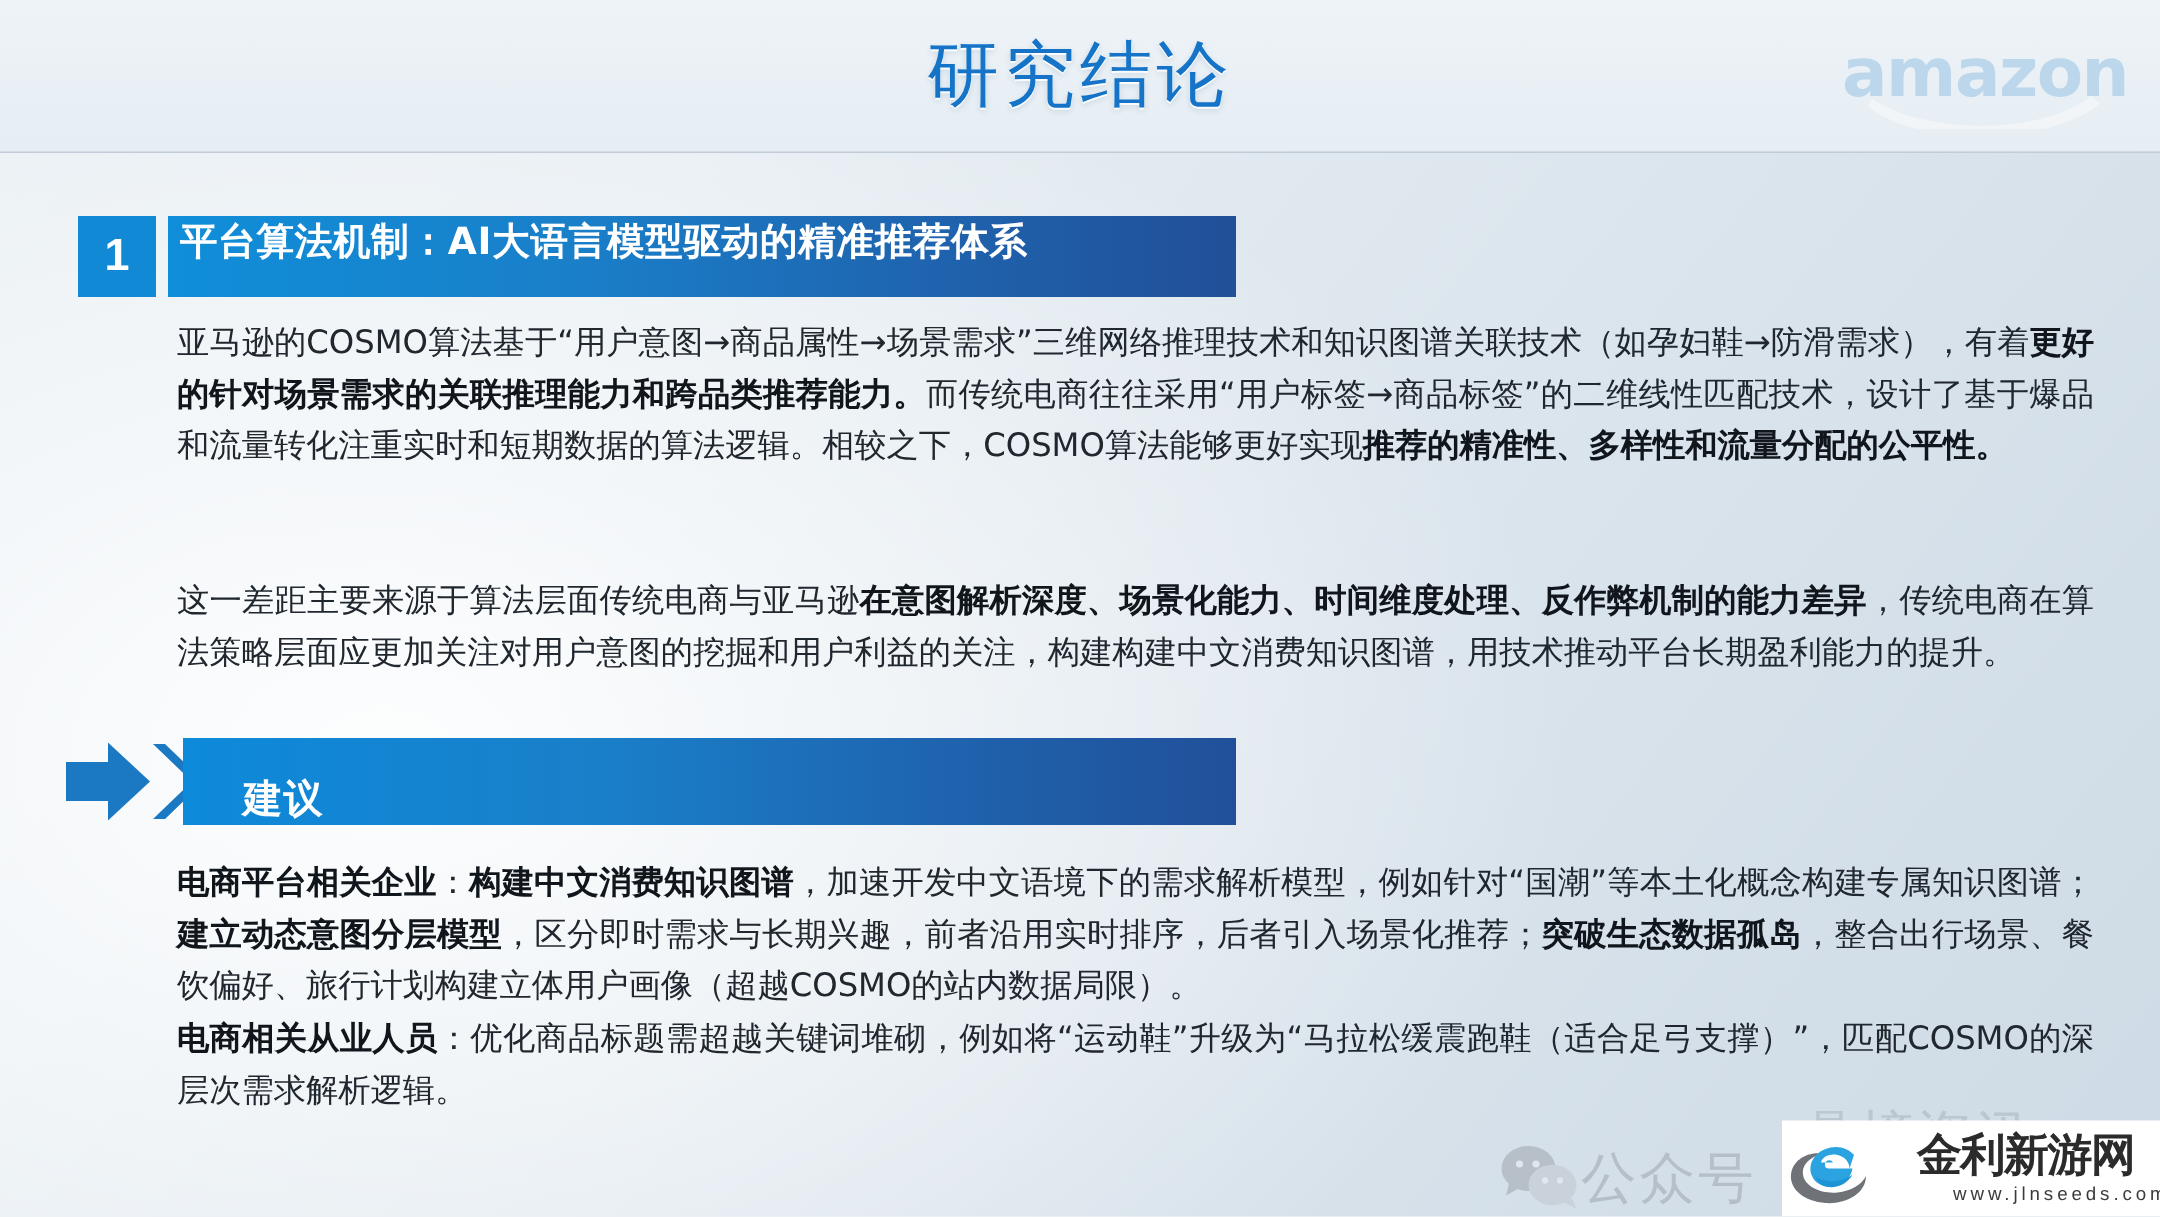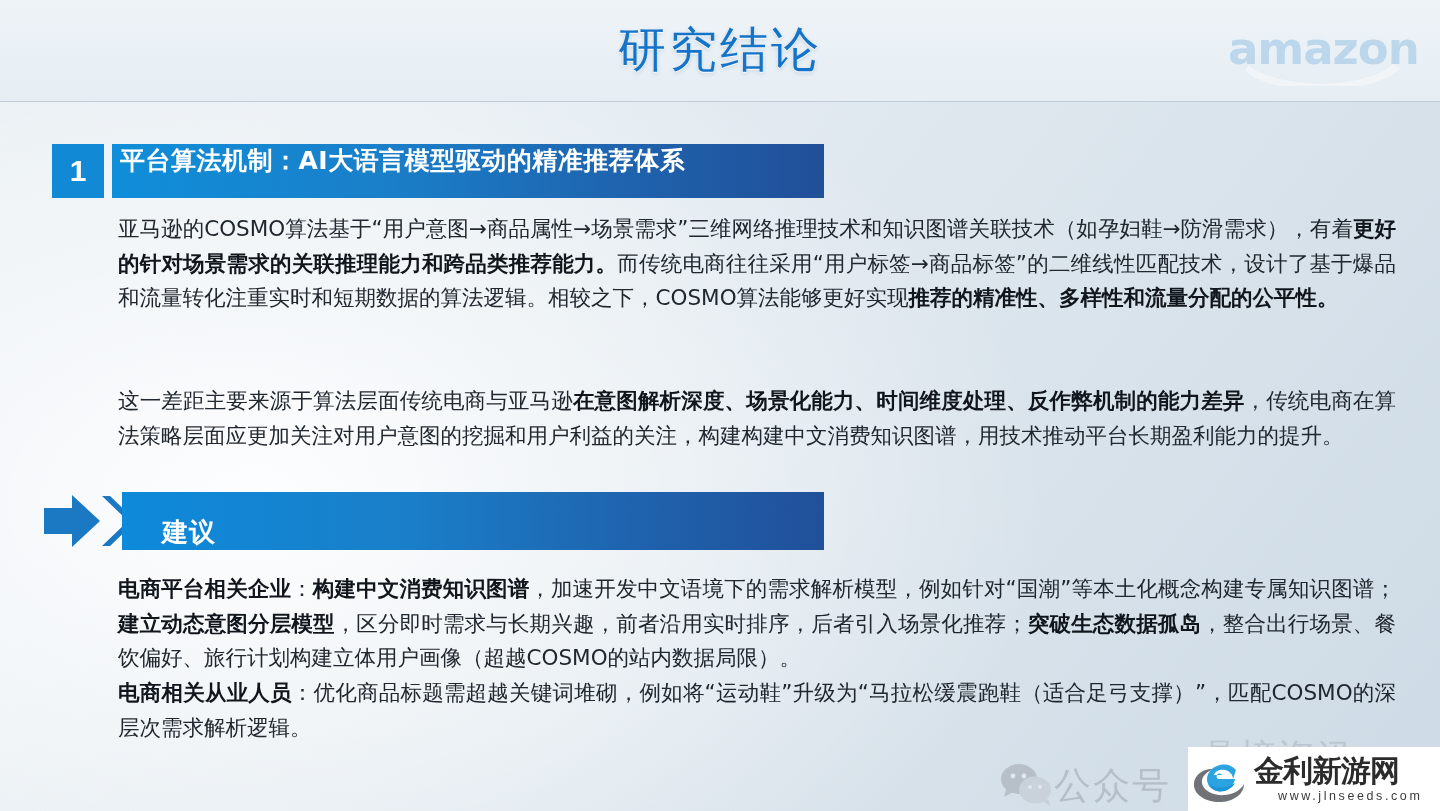--- a/index.html
+++ b/index.html
@@ -184,20 +184,21 @@
   }
   .wm-box {
     position: absolute;
     left: 1188px;
     top: 747px;
     width: 252px;
     height: 64px;
     background: #ffffff;
     display: flex;
     align-items: center;
+    gap: 24px;
   }
   .wm-box-logo {
     width: 58px; height: 50px;
     margin-left: 4px;
     flex: 0 0 auto;
   }
   .wm-box-right {
     margin-left: 4px;
   }
   .wm-box-name {

